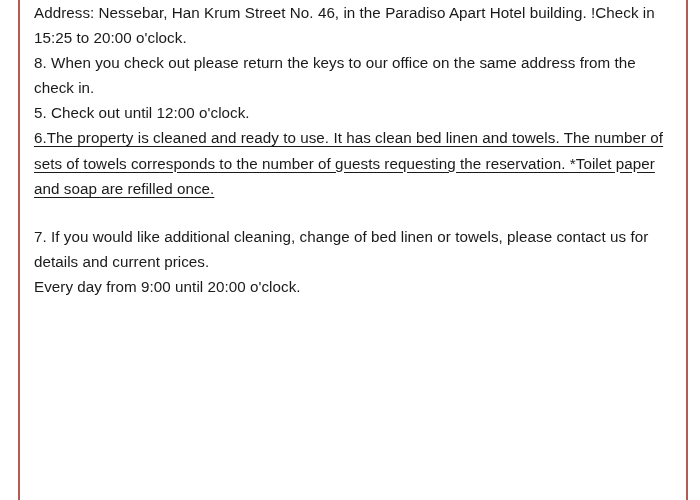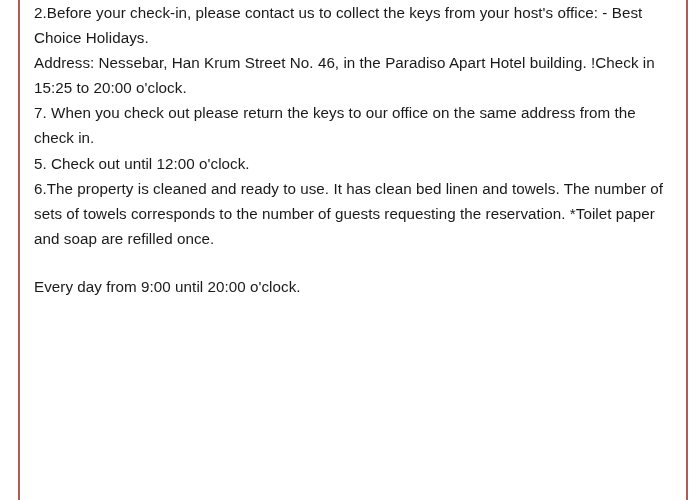--- a/index.html
+++ b/index.html
@@ -42,53 +42,54 @@
   p.para {
     margin: 0;
     padding: 0;
     font-size: 15.2px;
     line-height: 25.1px;
     color: #1a1a1a;
     font-family: "Liberation Sans", sans-serif;
     letter-spacing: 0.05px;
   }
   p.para.underlined {
+    text-decoration: underline;
     text-underline-offset: 2.5px;
   }
   .spacer {
     height: 23px;
   }
   .clipped-bottom {
     overflow: hidden;
   }
 </style>
 </head>
 <body>
 
 <div class="page">
 
   <div class="margin-rule left"></div>
   <div class="margin-rule right"></div>
 
   <div class="content clipped-bottom">
 
-    <p class="para">2.Before your check-in, please contact us to collect the keys from your host's office: - Best Choice Holidays.</p>
 
     <p class="para">Address: Nessebar, Han Krum Street No. 46, in the Paradiso Apart Hotel building. !Check in 15:25 to 20:00 o'clock.</p>
 
-    <p class="para">7. When you check out please return the keys to our office on the same address from the check in.</p>
+    <p class="para">8. When you check out please return the keys to our office on the same address from the check in.</p>
 
 
     <p class="para">5. Check out until 12:00 o'clock.</p>
 
 
     <p class="para underlined">6.The property is cleaned and ready to use. It has clean bed linen and towels. The number of sets of towels corresponds to the number of guests requesting the reservation. *Toilet paper and soap are refilled once.</p>
 
     <div class="spacer"></div>
 
+    <p class="para">7. If you would like additional cleaning, change of bed linen or towels, please contact us for details and current prices.</p>
 
 
 
     <p class="para">Every day from 9:00 until 20:00 o'clock.</p>
 
 
   </div>
 </div>
 
 </body></html>

